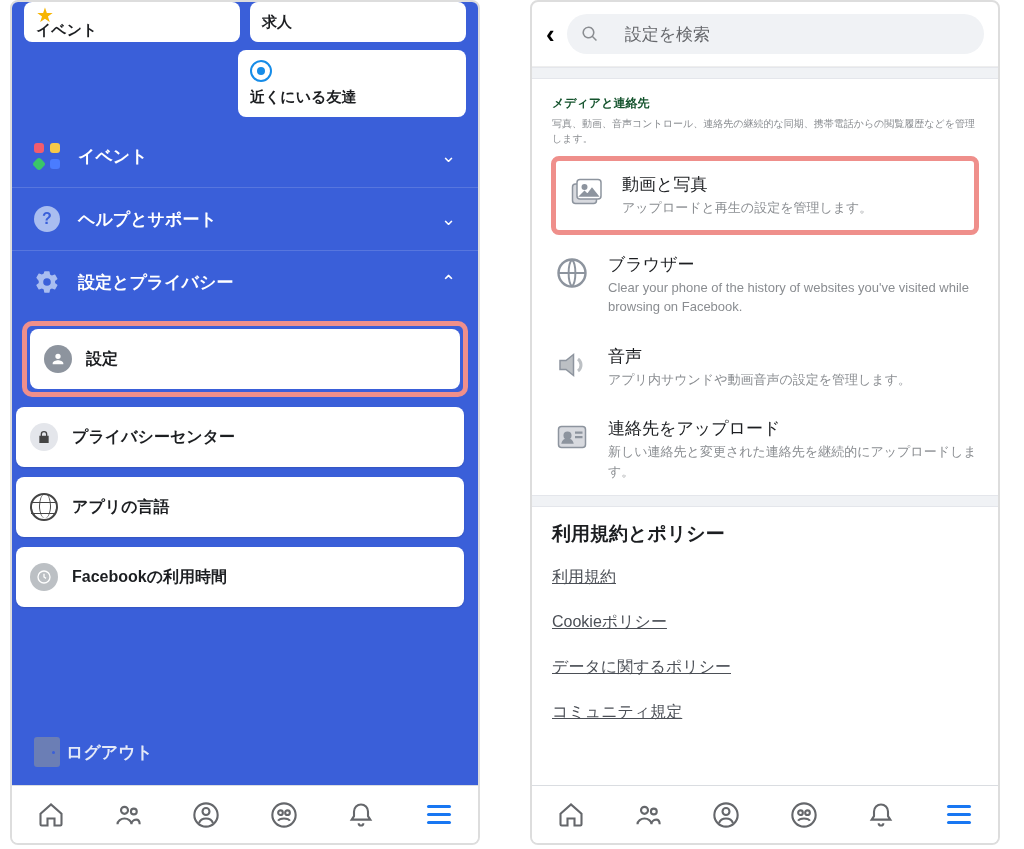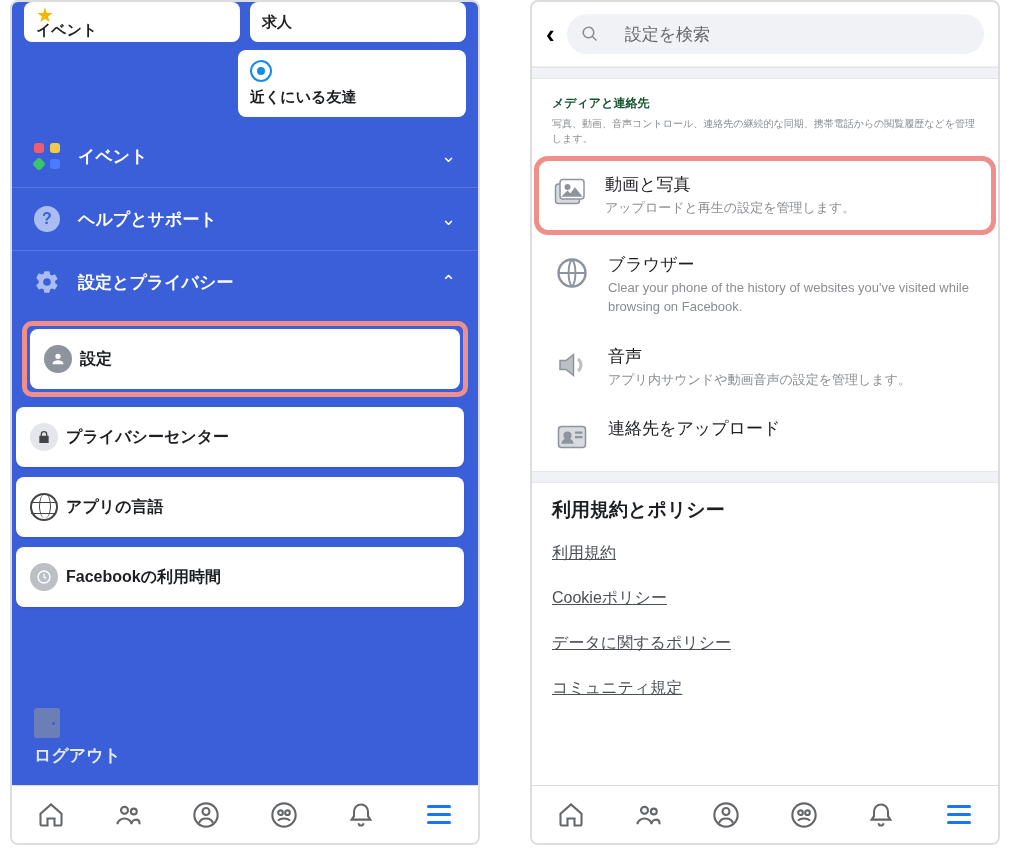--- a/index.html
+++ b/index.html
@@ -70,36 +70,36 @@
   .help-icon,.gear-icon{
     width:26px;height:26px;margin-right:18px;border-radius:50%;
     background:#a9bdf0;color:#3a5fd9;display:inline-flex;
     align-items:center;justify-content:center;font-weight:900;font-size:16px;
   }
   .gear-svg{width:26px;height:26px;margin-right:18px;fill:#a9bdf0;}
   .divider{height:1px;background:rgba(255,255,255,.15);}
   .white-card-wrap{padding:10px 14px 0 4px;}
   .white-card{
     background:#fff;border-radius:8px;padding:16px 14px;
-    display:flex;align-items:center;gap:8px;
+    display:flex;align-items:center;gap:14px;
     box-shadow:0 1px 2px rgba(0,0,0,.12);
   }
   .white-card .lbl{font-weight:700;font-size:16px;color:#1c1e21;}
   .highlight-left{border:5px solid #ef8f8b;border-radius:10px;padding:3px;margin:8px 10px 0 10px;}
   .highlight-left .white-card{box-shadow:none;}
   .ic-circle{width:28px;height:28px;border-radius:50%;background:#8d949e;display:inline-flex;align-items:center;justify-content:center;flex-shrink:0;}
   .ic-circle svg{width:16px;height:16px;fill:#fff;}
   .lock-ic svg{fill:#444;}
   .lock-ic{background:#e4e6eb;}
   .clock-ic{background:#bcc0c4;}
   .globe-ic{border:2px solid #444;background:transparent;position:relative;}
   .globe-ic::before,.globe-ic::after{content:"";position:absolute;border:1px solid #444;}
   .globe-ic::before{width:100%;height:40%;top:30%;left:-1px;border-left:none;border-right:none;}
   .globe-ic::after{width:40%;height:100%;left:30%;top:-1px;border-top:none;border-bottom:none;border-radius:50%;}
-  .logout-row{display:flex;gap:6px;padding:18px 22px;color:#e4e9f7;font-weight:600;font-size:17px;background:#3a5fd9;margin-top:auto;flex-direction:column;}
+  .logout-row{display:flex;align-items:center;gap:6px;padding:18px 22px;color:#e4e9f7;font-weight:600;font-size:17px;background:#3a5fd9;margin-top:auto;}
   .door-ic{width:26px;height:30px;background:#6b7eb5;border-radius:3px;position:relative;}
   .door-ic::after{content:"";position:absolute;width:3px;height:3px;background:#3a5fd9;border-radius:50%;right:5px;top:14px;}
   
   .bottom-nav{
     border-top:1px solid #dadde1;height:58px;background:#fff;
     display:flex;align-items:center;justify-content:space-around;flex-shrink:0;
   }
   .nav-ic{width:30px;height:30px;display:flex;align-items:center;justify-content:center;}
   .nav-ic svg{width:28px;height:28px;stroke:#65676b;fill:none;stroke-width:1.8;}
   .hamb{display:flex;flex-direction:column;gap:5px;}
@@ -112,21 +112,21 @@
   .right-body{flex:1;overflow:hidden;}
   .sep{height:12px;background:#f0f2f5;border-top:1px solid #e4e6eb;border-bottom:1px solid #e4e6eb;}
   .section{padding:16px 20px 6px 20px;}
   .section h2{font-size:12px;font-weight:600;color:#14532d;margin-bottom:4px;}
   .section p{font-size:10px;color:#8a8d91;line-height:1.5;}
   .setting-row{display:flex;gap:16px;padding:14px 20px;align-items:flex-start;}
   .setting-row .ricon{width:40px;height:40px;flex-shrink:0;display:flex;align-items:center;justify-content:center;}
   .setting-row .ricon svg{width:36px;height:36px;fill:#bcc0c4;stroke:#8d949e;}
   .setting-row .txt .t{font-size:17px;color:#1c1e21;margin-bottom:2px;}
   .setting-row .txt .s{font-size:13px;color:#8a8d91;line-height:1.5;}
-  .highlight-right{border:5px solid #ef8f8b;border-radius:14px;margin:4px 2px;}
+  .highlight-right{border:5px solid #ef8f8b;border-radius:8px;margin:4px 19px;}
   .highlight-right .setting-row{padding:12px 10px;}
   .policy-list{padding:4px 20px 10px 20px;}
   .policy-list li{list-style:none;font-size:16px;color:#4b4f56;padding:12px 0;text-decoration:underline;}
   .policy-head{font-size:19px;font-weight:600;padding:14px 20px 4px 20px;color:#1c1e21;}
 </style>
 </head>
 <body>
 
 <div class="phone">
   <div class="left-content">
@@ -325,20 +325,21 @@
       <div class="ricon">
         <svg viewBox="0 0 24 24">
             <rect x="3" y="5" width="18" height="14" rx="2" fill="#d8dadf" stroke="#8d949e"></rect>
             <circle cx="9" cy="11" r="2.2" fill="#8d949e"></circle>
             <path d="M5.5 16c.5-2 2-2.5 3.5-2.5S12 14 12.5 16Z" fill="#8d949e"></path>
             <path d="M14 9h5M14 12h5" stroke="#8d949e" stroke-width="1.5"></path>
           </svg>
       </div>
       <div class="txt">
         <div class="t">連絡先をアップロード</div>
+        <div class="s">新しい連絡先と変更された連絡先を継続的にアップロードします。</div>
       </div>
     </div>
 
     <div class="sep"></div>
     <div class="policy-head">利用規約とポリシー</div>
     <ul class="policy-list">
       <li>利用規約</li>
       <li>Cookieポリシー</li>
       <li>データに関するポリシー</li>
       <li>コミュニティ規定</li>

